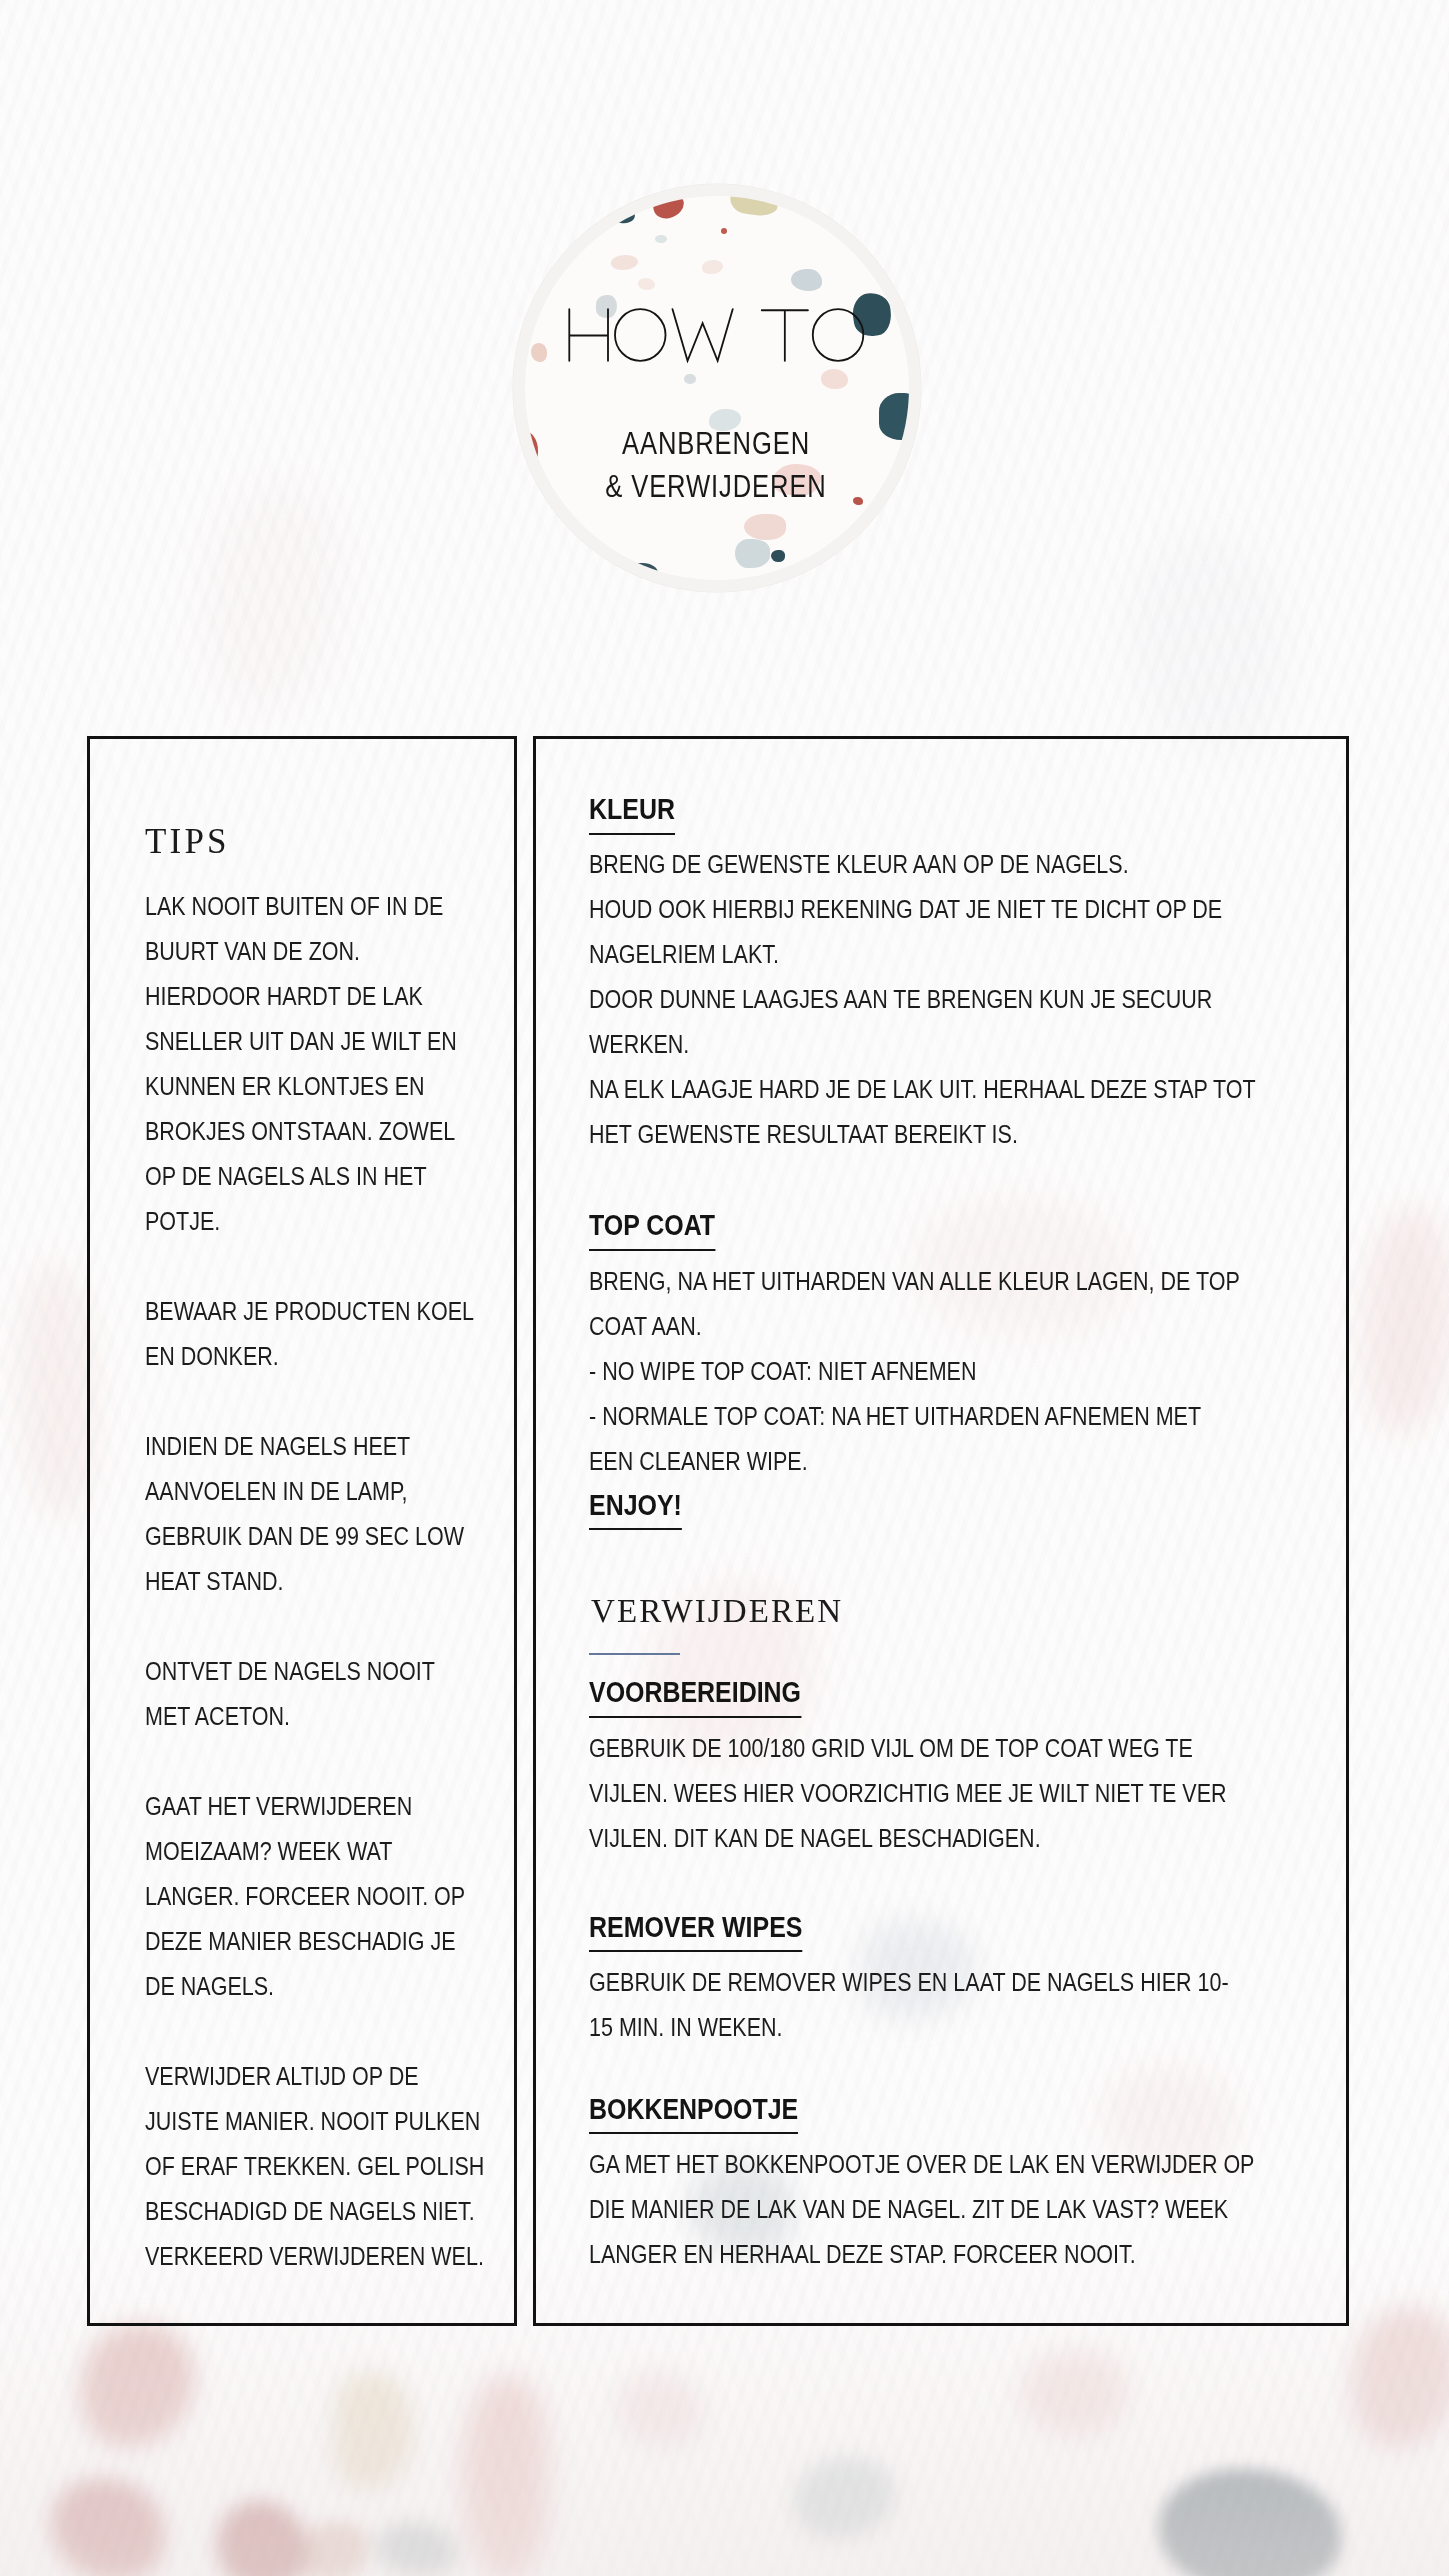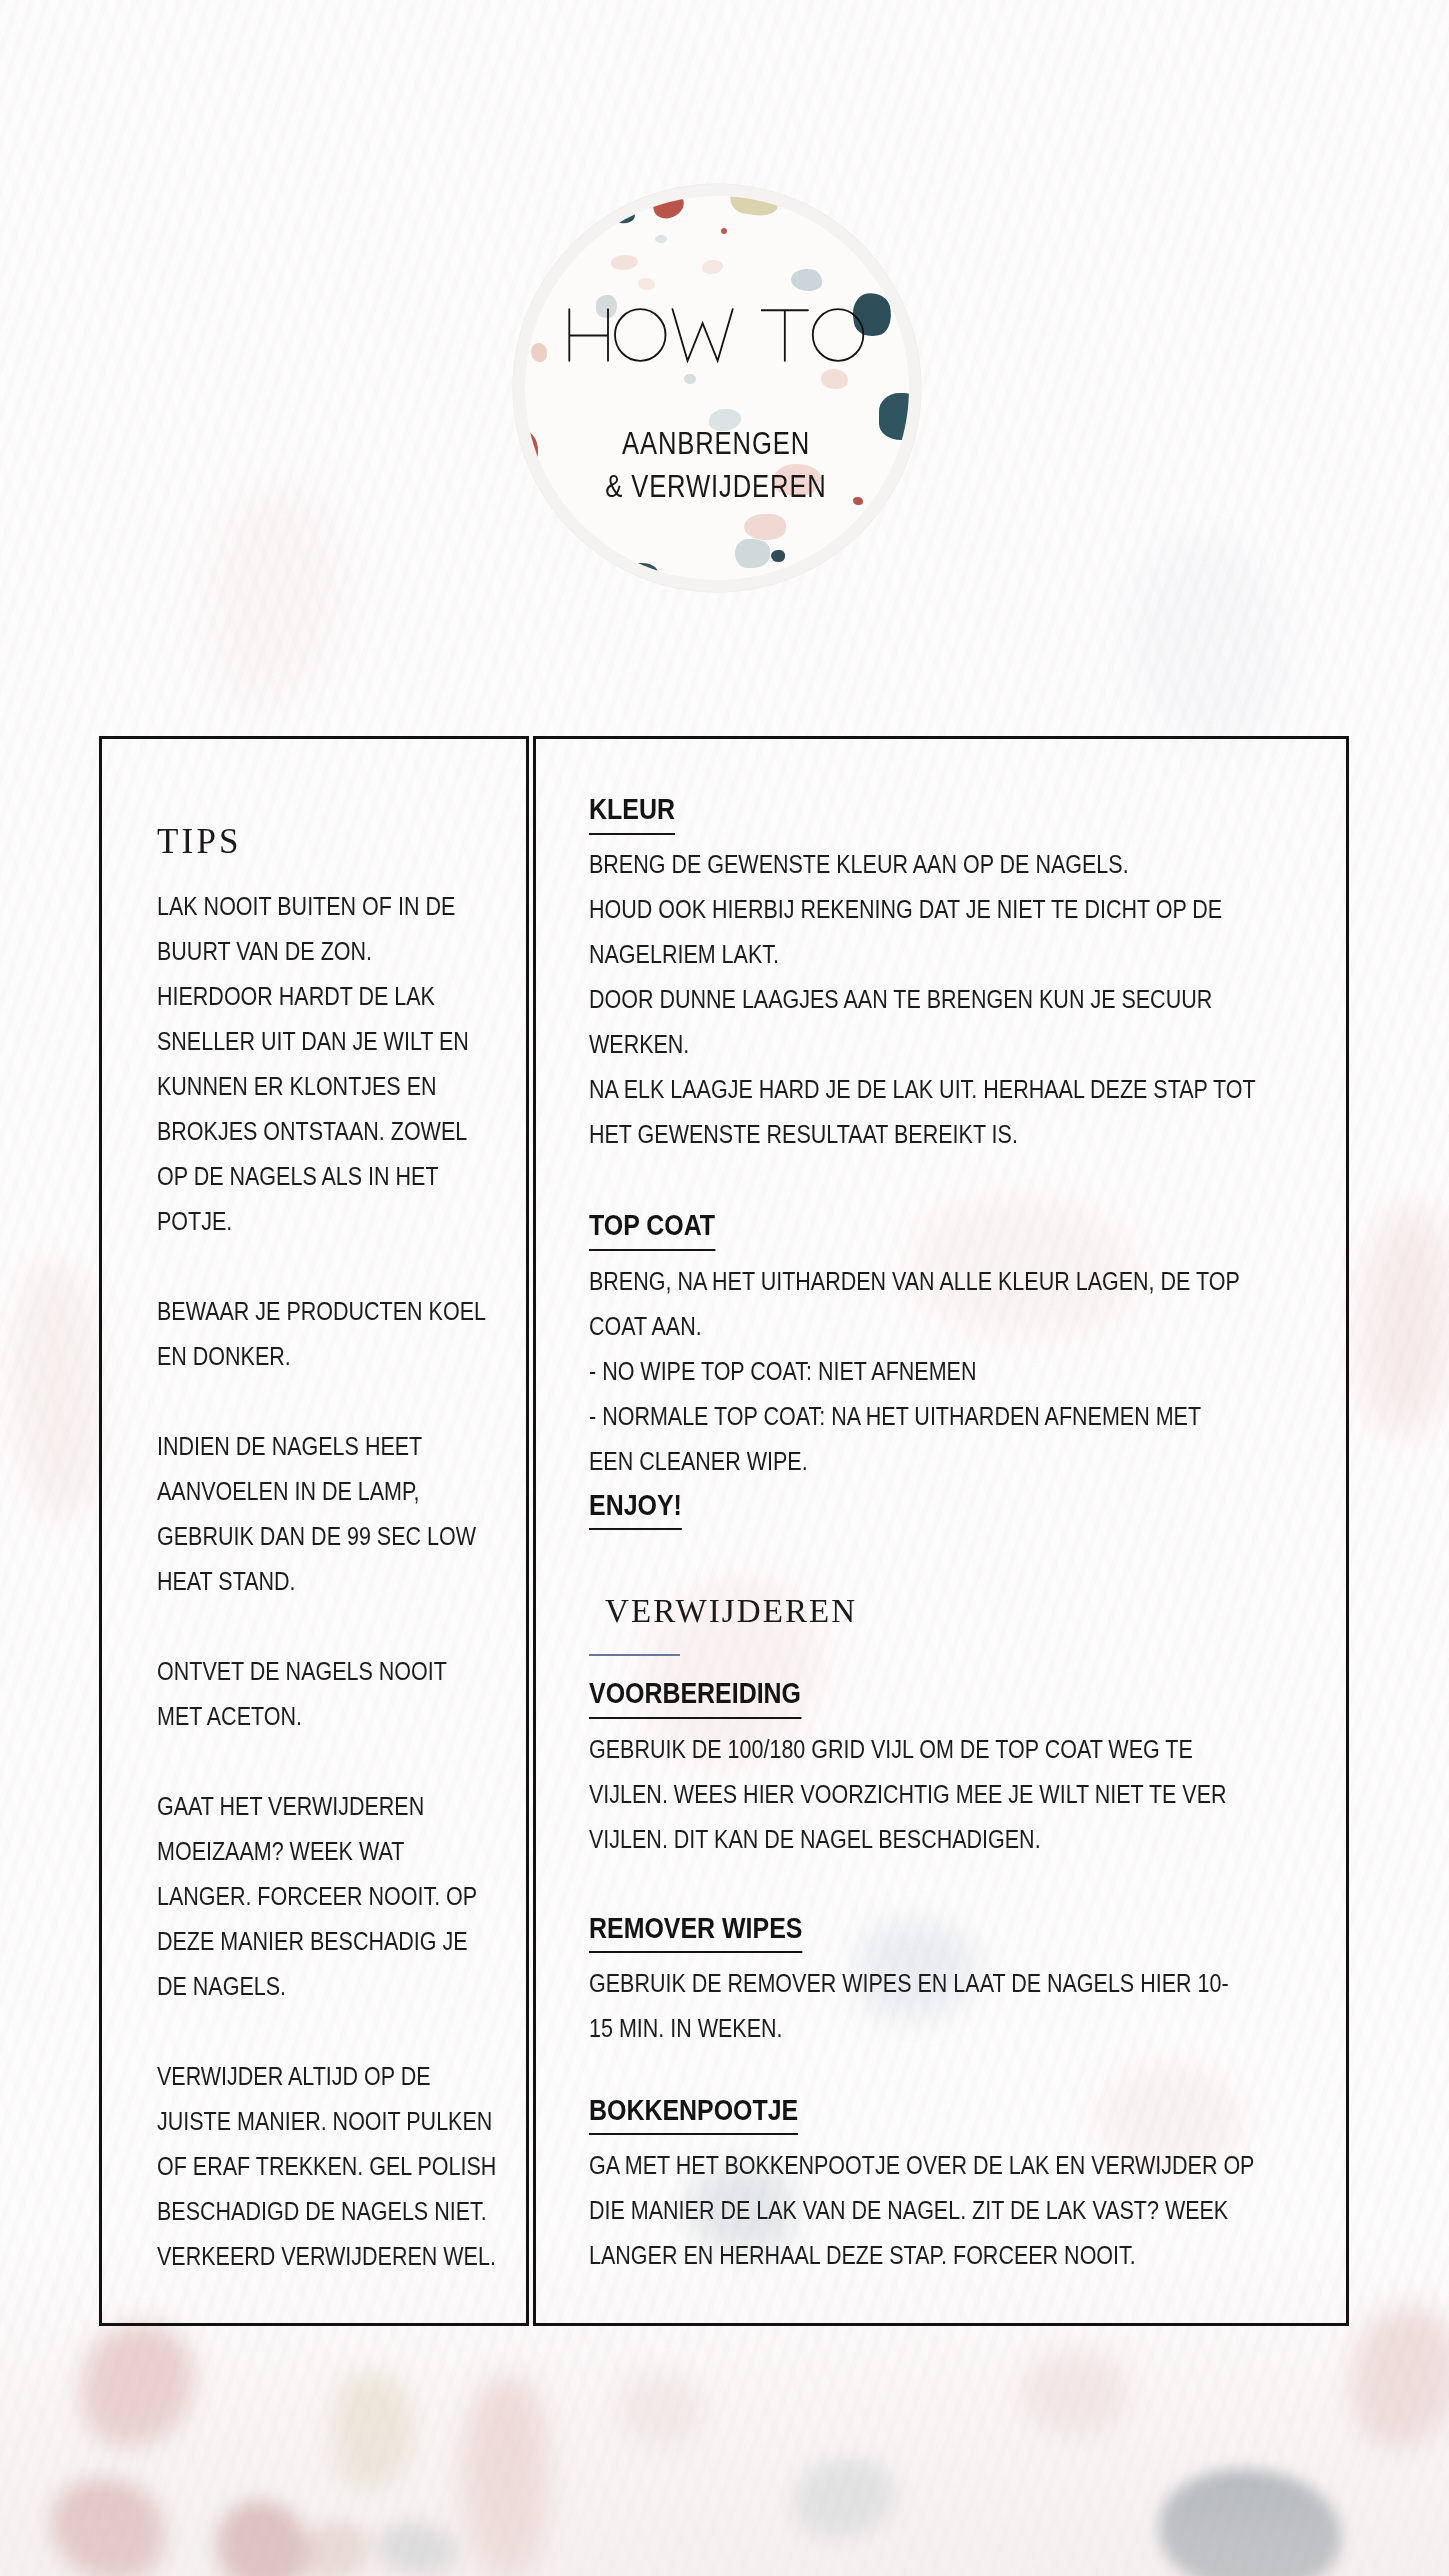--- a/index.html
+++ b/index.html
@@ -22,37 +22,37 @@
   .logo-inner{position:absolute;left:11.8px;top:11.8px;width:384px;height:384px;border-radius:50%;
     background:#fcfbfa;overflow:hidden;}
   .chip{position:absolute;}
   .wordmark{position:absolute;left:565px;top:307px;width:301px;height:56px;z-index:5;}
   .logo-sub{position:absolute;left:555px;top:422px;width:322px;text-align:center;z-index:5;
     font-size:32px;line-height:43px;letter-spacing:1.1px;font-weight:400;color:#181818;
     transform:scaleX(0.8);transform-origin:50% 0;white-space:pre-line;}
   .sr{position:absolute;width:0.5px;height:0.5px;overflow:hidden;clip:rect(0 0 0 0);}
   
   .box{position:absolute;top:736px;height:1590px;border:3.8px solid #121212;box-sizing:border-box;background:transparent;}
-  .box-left{left:99px;width:430px;}
+  .box-left{left:87px;width:430px;}
   .box-right{left:533px;width:816px;}
   
   .tips-wrap{position:absolute;left:55px;top:76px;width:408px;}
   .serif{font-family:"Liberation Serif",serif;font-weight:400;color:#1b1b1b;}
   .tips-h{font-size:35px;line-height:54px;letter-spacing:3.2px;margin:0 0 15px 0;}
   .cond{transform:scaleX(0.86);transform-origin:0 0;}
   .tips-wrap p{margin:0 0 45px 0;font-size:25px;line-height:45px;white-space:pre-line;
     width:419px;color:#1c1c1c;}
   
   .inst-wrap{position:absolute;left:53px;top:49px;width:859px;}
   .sec{margin:0;}
   .sec-head{line-height:43px;margin:0 0 4.3px 0;}
   .hl{display:inline-block;font-weight:700;font-size:29px;color:#141414;
     border-bottom:2.7px solid #141414;padding-bottom:1.6px;}
   .sec-body{font-size:25px;line-height:45px;white-space:pre-line;color:#1c1c1c;width:869px;}
-  .removal-h{font-size:33px;line-height:54px;letter-spacing:2.1px;margin:16px;}
+  .removal-h{font-size:33px;line-height:54px;letter-spacing:2.1px;margin:2px;}
   .accent-rule{width:91px;height:2.7px;background:#63789b;margin:15px 0 0 0;}
 </style>
 </head>
 <body>
 
 <div class="streaks"></div>
 
 <div class="blob" style="left:204px;top:483px;width:140px;height:225px;background:rgba(230,205,205,.10);border-radius:55% 45% 60% 40%;filter:blur(19.3px);"></div>
 <div class="blob" style="left:1127px;top:537px;width:161px;height:215px;background:rgba(205,215,225,.10);border-radius:45% 55% 40% 60%;filter:blur(19.3px);"></div>
 <div class="blob" style="left:1363px;top:1208px;width:91px;height:225px;background:rgba(225,175,170,.20);border-radius:55% 45% 60% 40%;filter:blur(16px);"></div>

